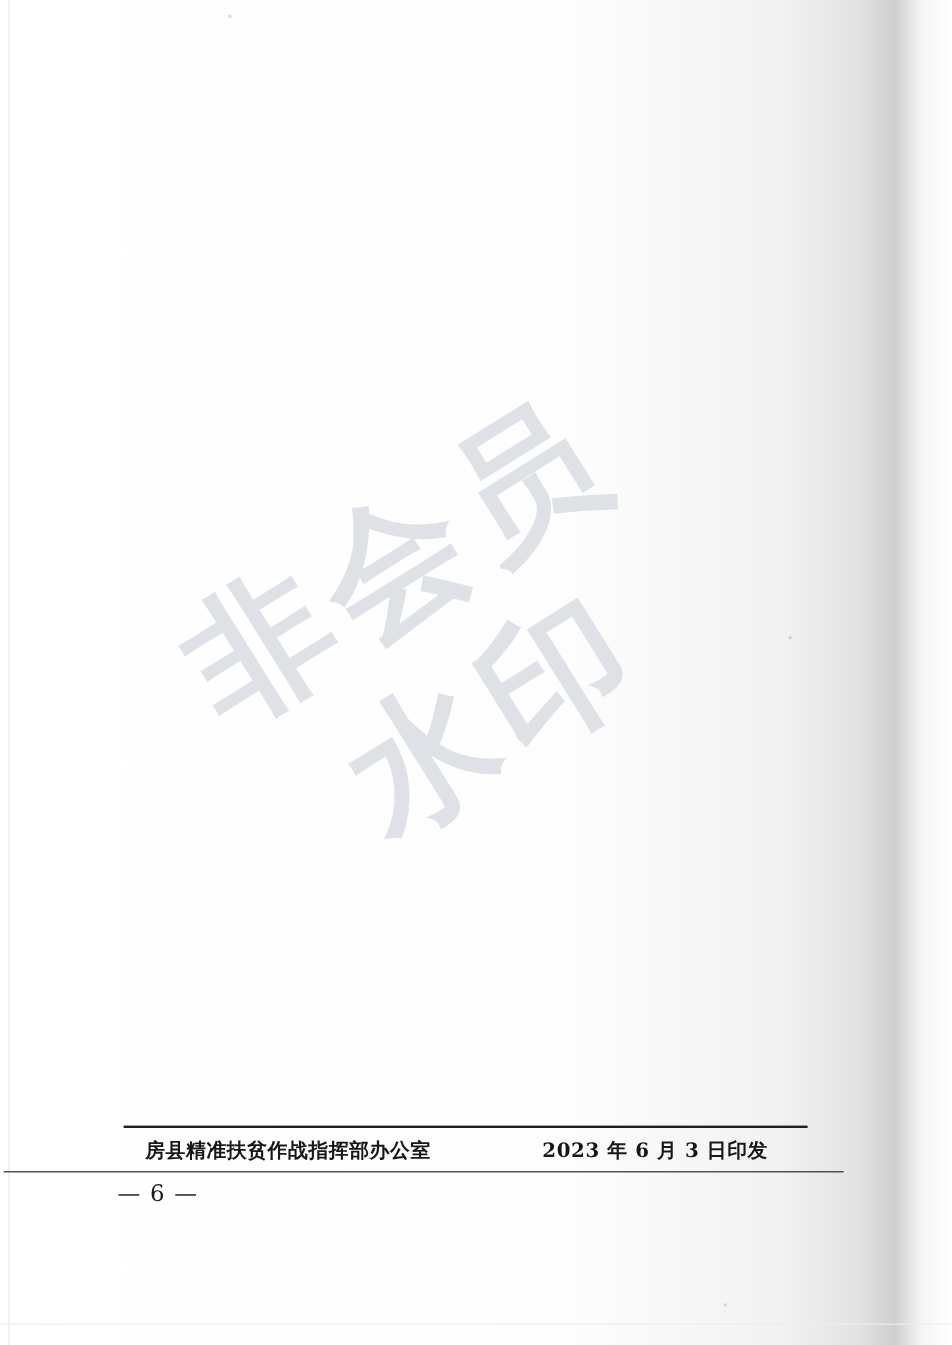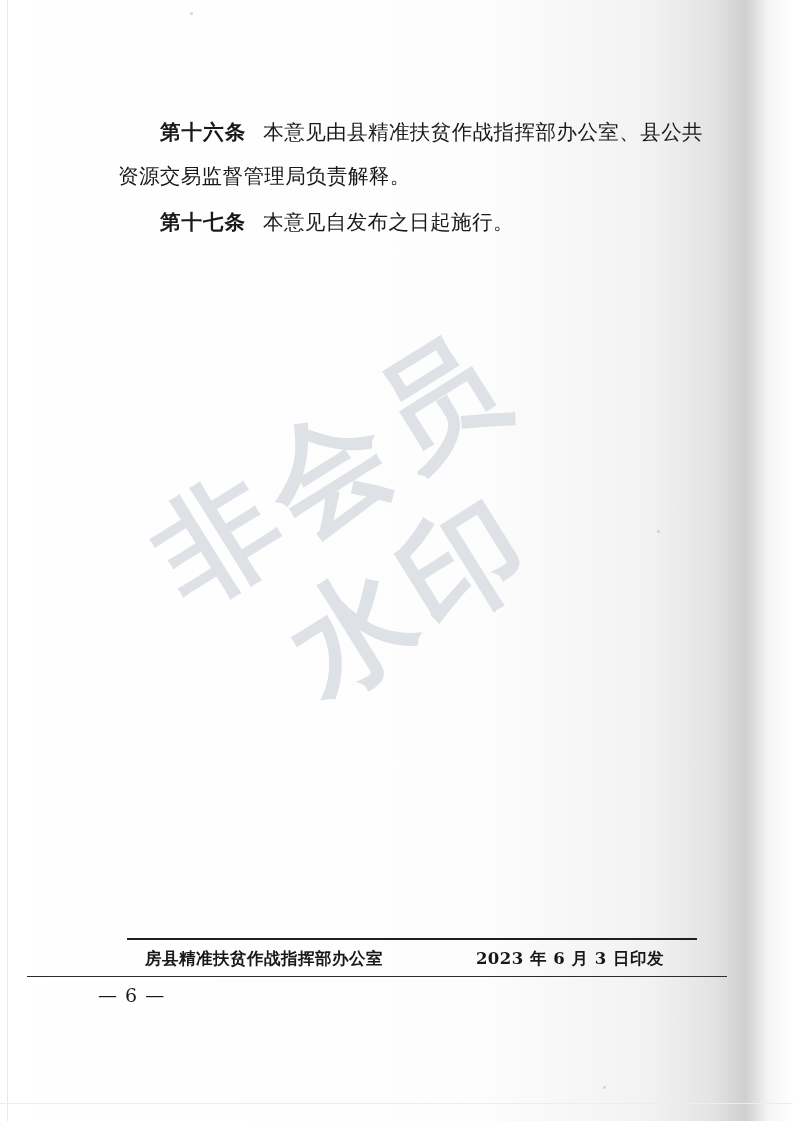--- a/index.html
+++ b/index.html
@@ -102,21 +102,21 @@
     font-family: "DejaVu Sans", "Liberation Sans", sans-serif;
     line-height: 150px;
     text-align: center;
     user-select: none;
     opacity: .85;
   }
 
   
   .footer {
     position: absolute;
-    left: 127px;
+    left: 103px;
     top: 938px;
     width: 585px;
   }
   .footer-rule {
     width: 570px;
     height: 2px;
     background: #1d1f21;
   }
   .footer-row {
     display: flex;
@@ -155,28 +155,20 @@
 
 <div class="page">
   <div class="scan-sheet"></div>
   <div class="edge-left"></div>
   <div class="edge-bottom"></div>
 
   <div class="speck" style="left:190px; top:12px; width:3px; height:3px;"></div>
   <div class="speck" style="left:657px; top:530px; width:3px; height:3px;"></div>
   <div class="speck" style="left:603px; top:1086px; width:3px; height:3px;"></div>
 
-  <div class="content">
-    <p class="para">
-      <span class="indent"></span><span class="lead">第十六条</span><span class="gap"></span><span>本意见由县精准扶贫作战指挥部办公室、县公共资源交易监督管理局负责解释。</span>
-    </p>
-    <p class="para">
-      <span class="indent"></span><span class="lead">第十七条</span><span class="gap"></span><span>本意见自发布之日起施行。</span>
-    </p>
-  </div>
 
   <div class="watermark">非会员水印</div>
 
   <div class="footer">
     <div class="footer-rule"></div>
     <div class="footer-row">
       <span class="footer-org">房县精准扶贫作战指挥部办公室</span>
       <span class="footer-date">2023 年 6 月 3 日印发</span>
     </div>
     <div class="footer-rule2"></div>

